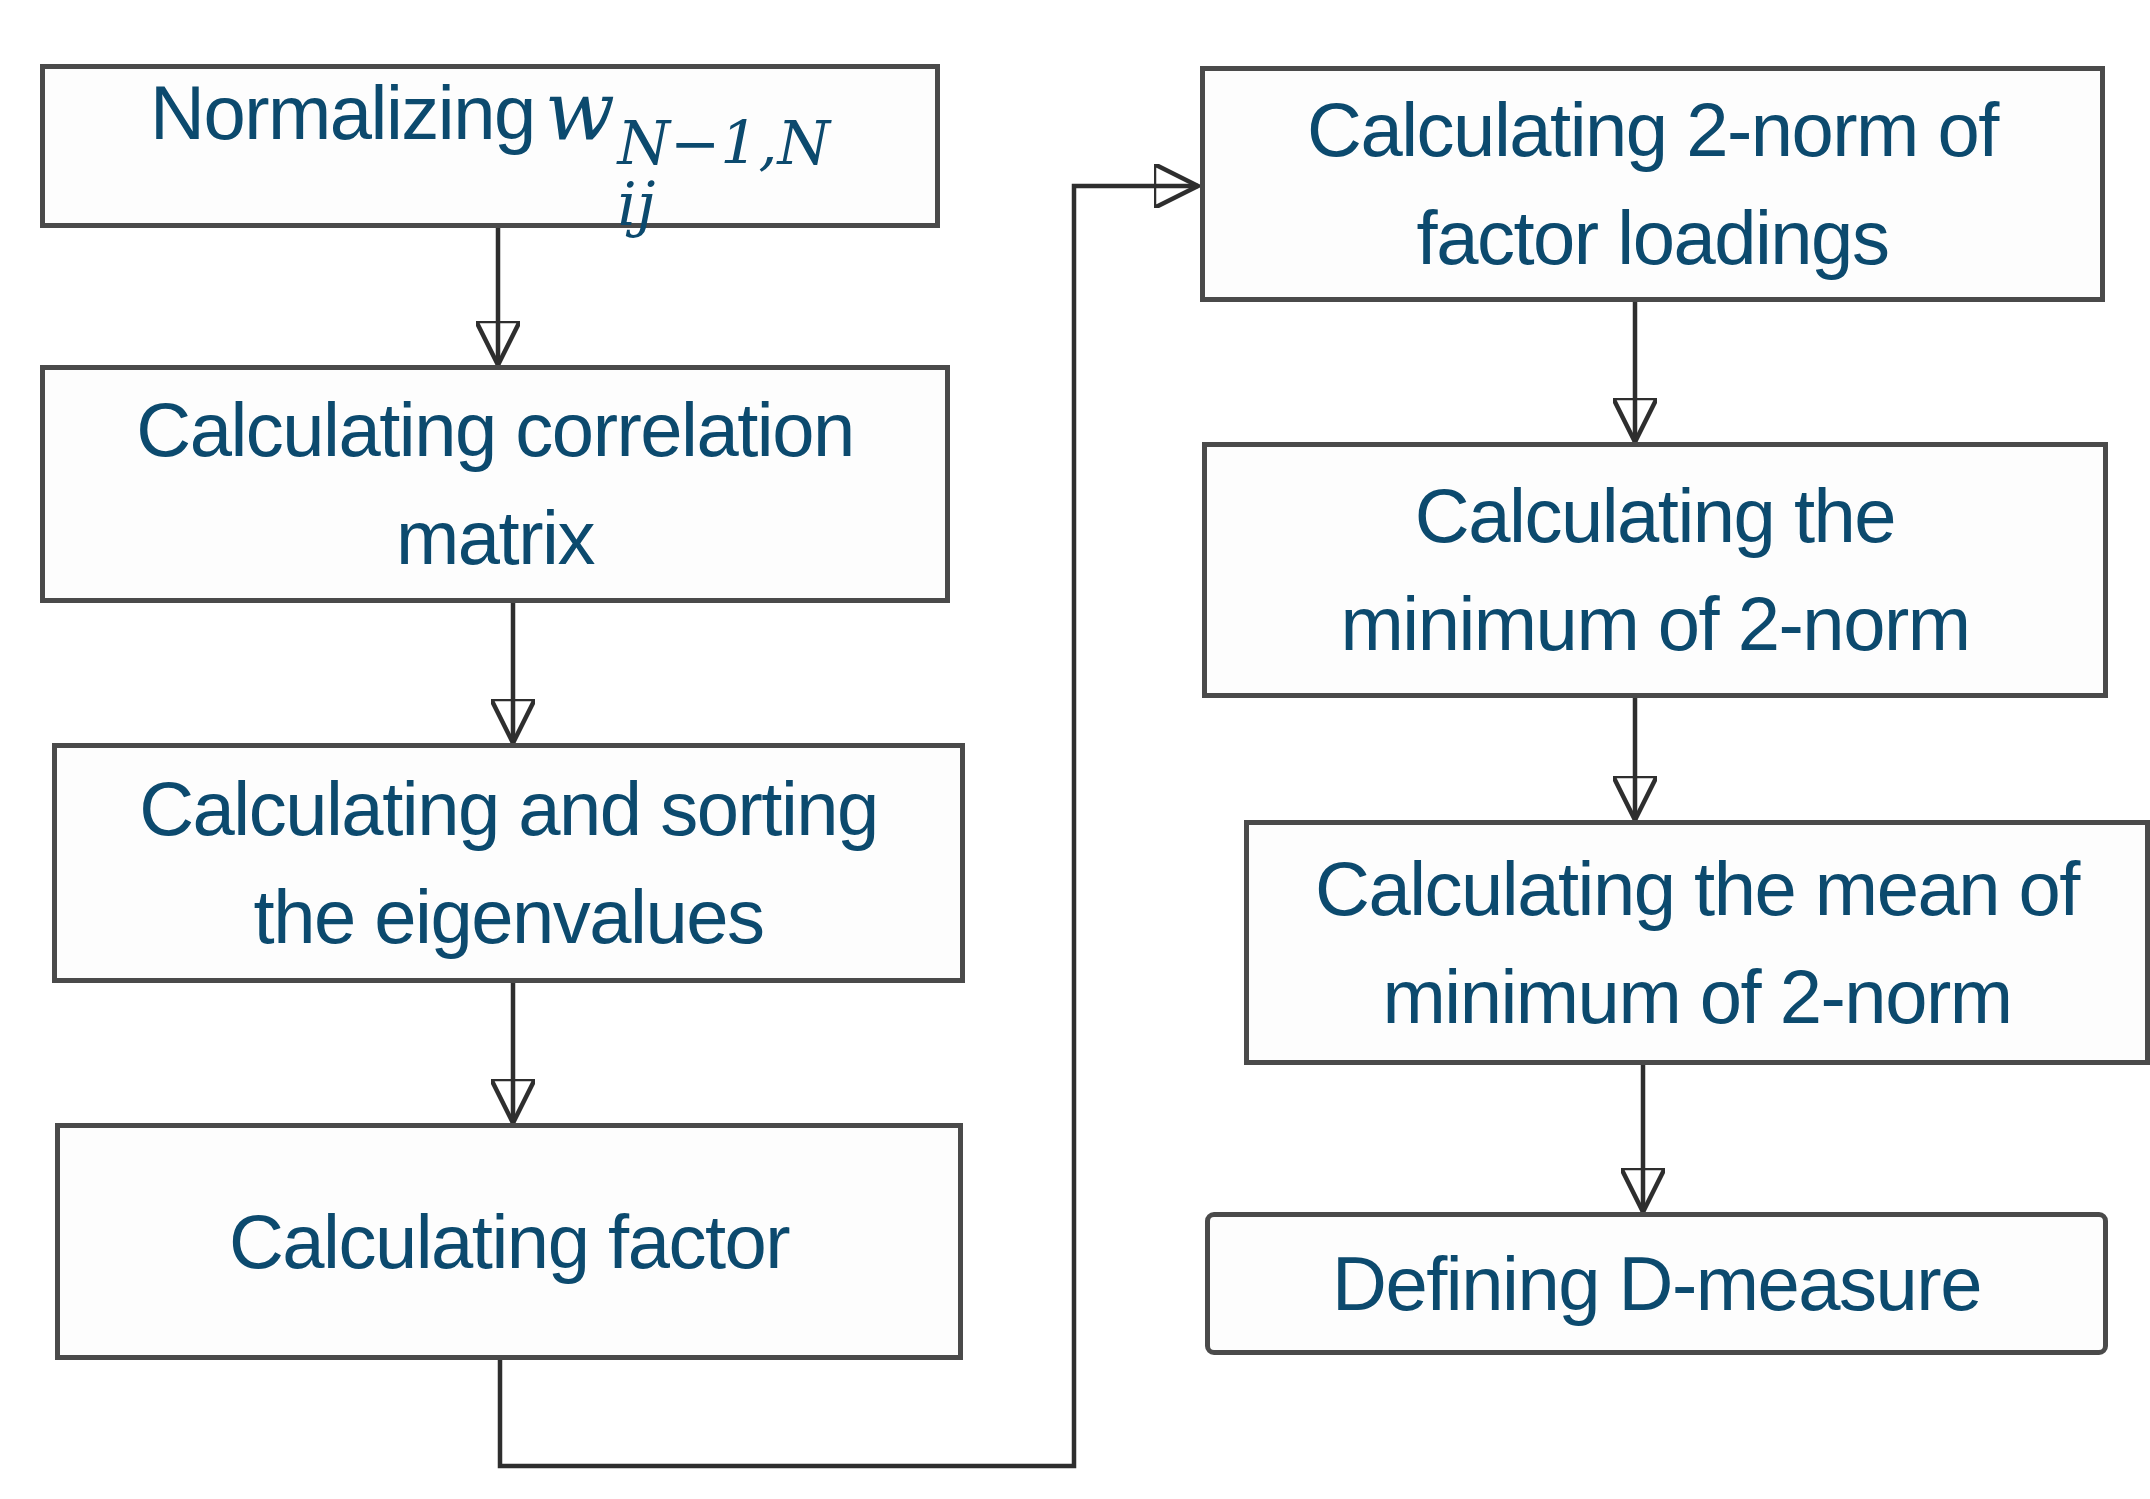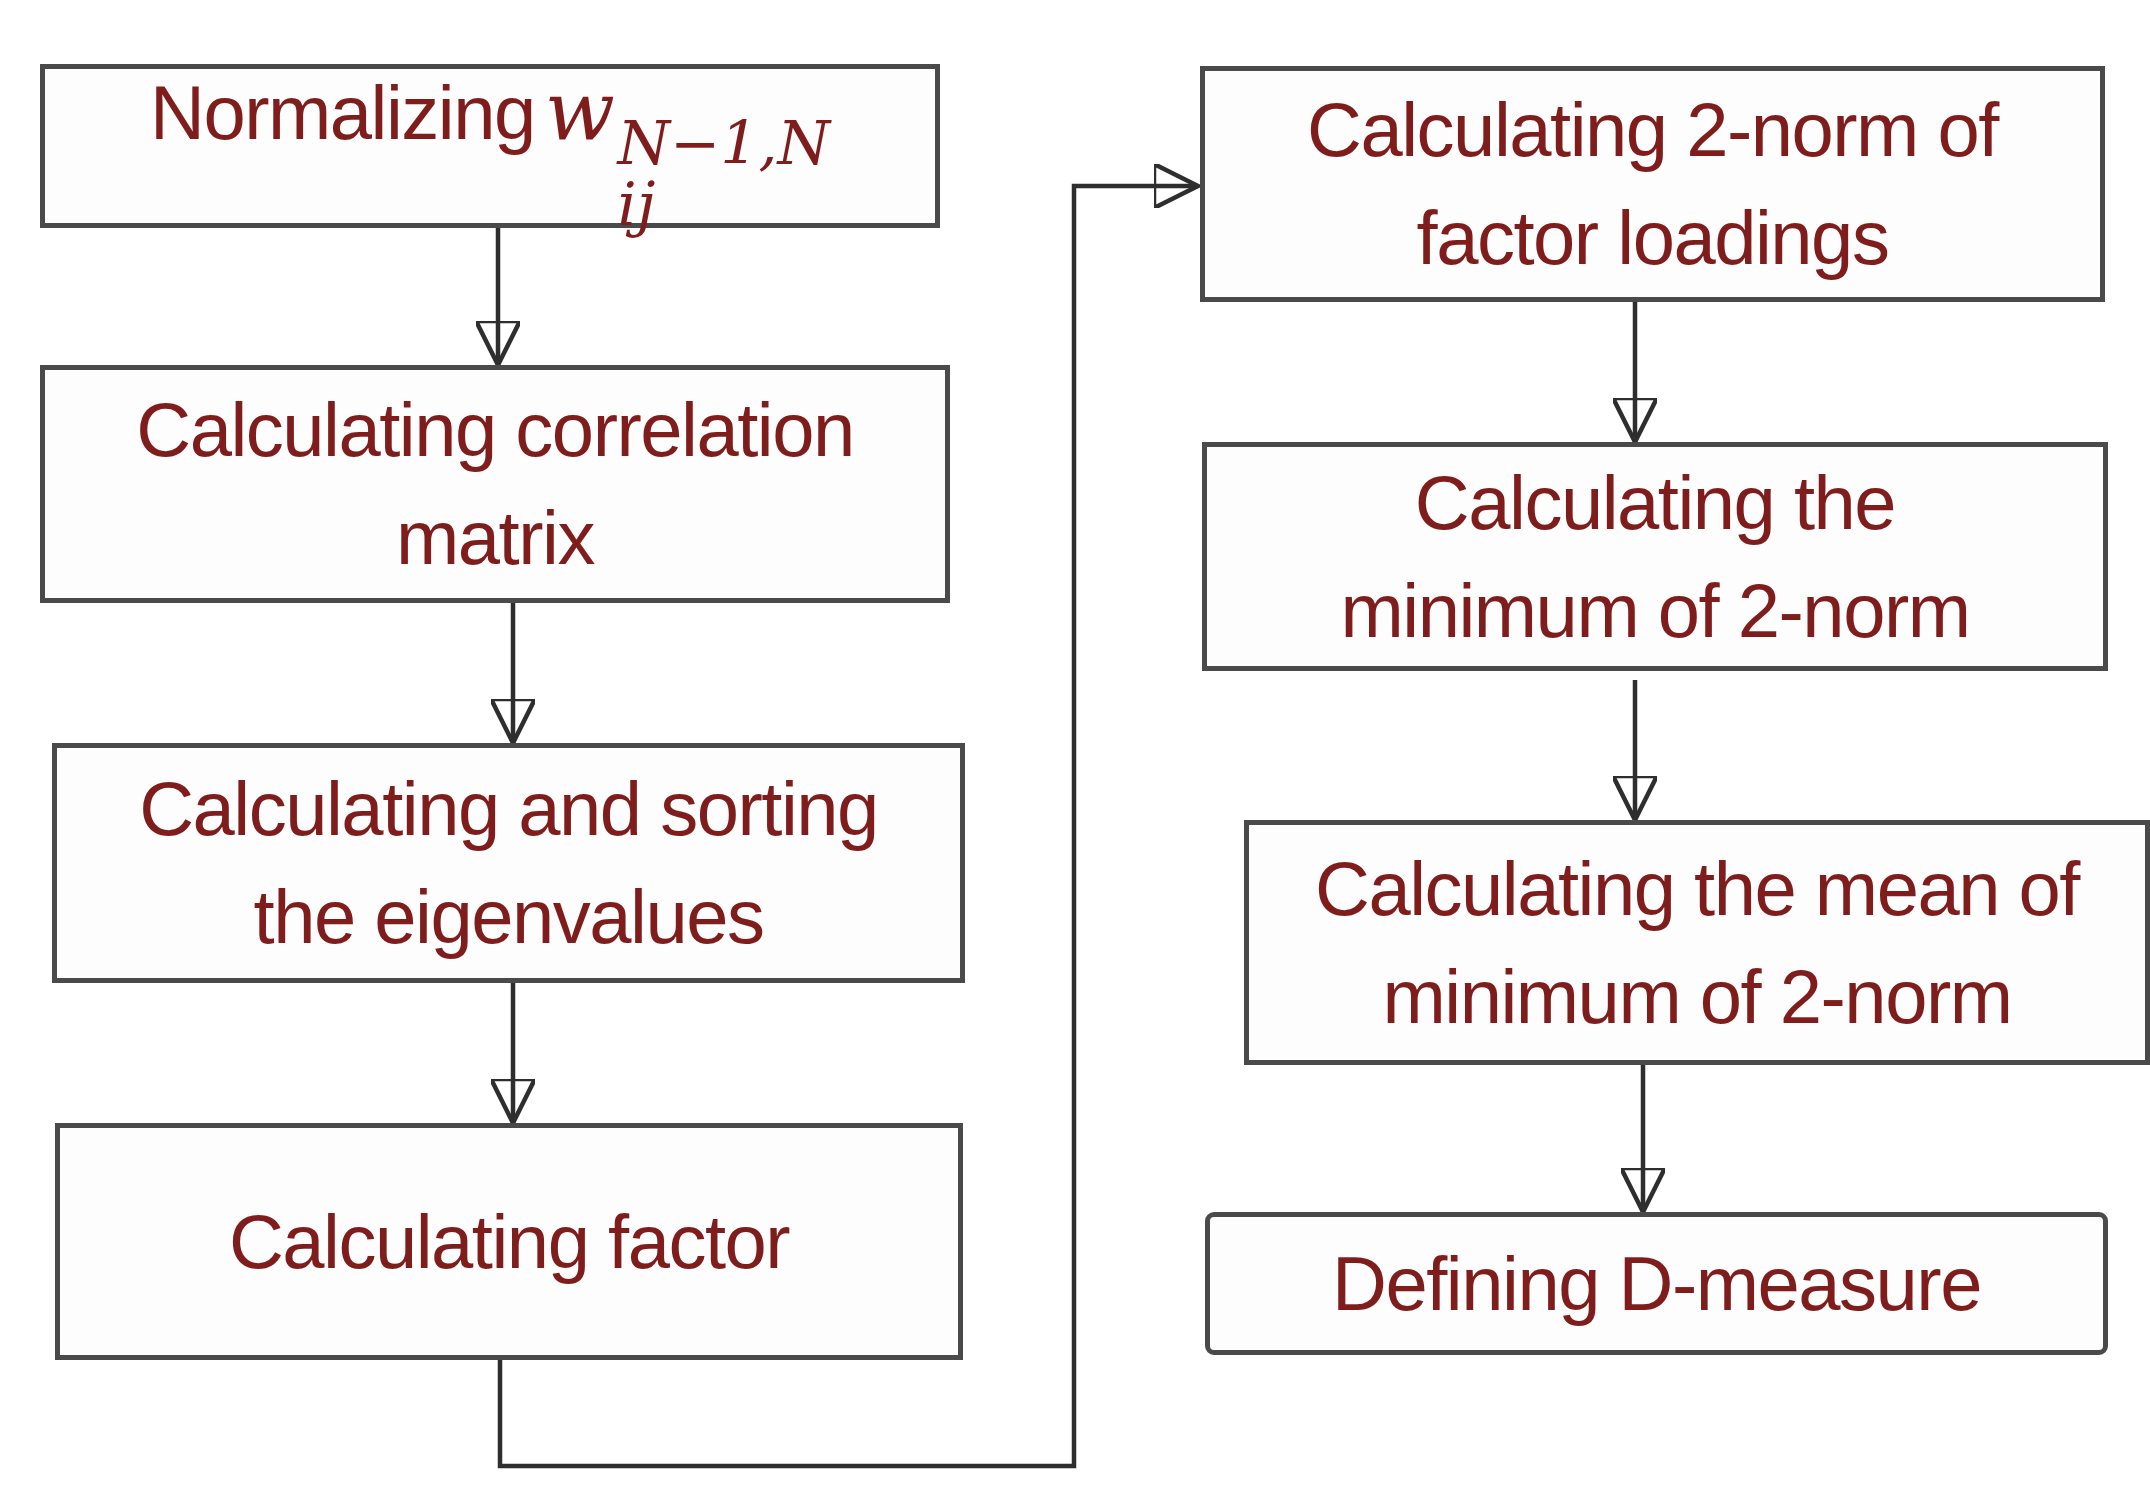--- a/index.html
+++ b/index.html
@@ -18,21 +18,21 @@
     box-sizing:border-box;
     display:flex;
     align-items:center;
     justify-content:center;
     text-align:center;
   }
   .node-text{
     font-size:76px;
     line-height:108px;
     letter-spacing:-1.5px;
-    color:#7f1d1d;
+    color:#0c4a6e;
     white-space:nowrap;
   }
   .node-text .ln{display:block;}
   .mvar{
     font-family:"DejaVu Serif", serif;
     font-style:italic;
     font-size:82px;
     margin-left:10px;
   }
   .supsub{
@@ -109,21 +109,21 @@
     </div>
   </div>
 
   <div class="node" style="left:1200px;top:66px;width:905px;height:236px;">
     <div class="node-text">
       <span class="ln">Calculating 2-norm of</span>
       <span class="ln">factor loadings</span>
     </div>
   </div>
 
-  <div class="node" style="left:1202px;top:442px;width:906px;height:229px;">
+  <div class="node" style="left:1202px;top:442px;width:906px;height:256px;">
     <div class="node-text">
       <span class="ln">Calculating the</span>
       <span class="ln">minimum of 2-norm</span>
     </div>
   </div>
 
   <div class="node" style="left:1244px;top:820px;width:906px;height:245px;">
     <div class="node-text">
       <span class="ln">Calculating the mean of</span>
       <span class="ln">minimum of 2-norm</span>

